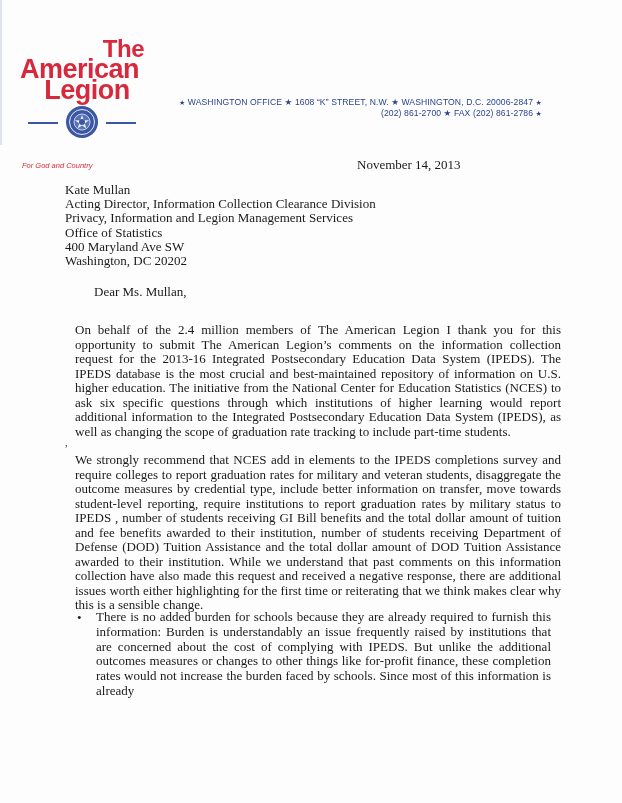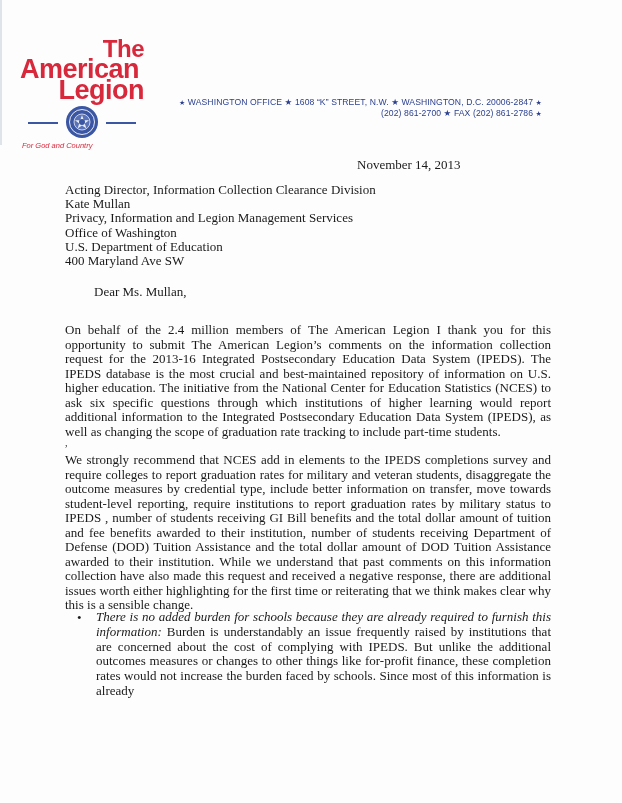--- a/index.html
+++ b/index.html
@@ -21,38 +21,38 @@
     }
     .logo-text {
       font-family: "Liberation Sans", sans-serif;
       font-weight: bold;
       color: #d8283c;
       line-height: 21px;
       letter-spacing: -0.5px;
     }
     .logo-the { font-size: 24px; padding-left: 24px; text-align: right; }
     .logo-american { font-size: 27px; text-align: left; padding-left: 0px; }
-    .logo-legion { font-size: 27px; text-align: right; padding-left: 10px; }
+    .logo-legion { font-size: 27px; text-align: center; padding-left: 10px; }
     .emblem-row {
       position: relative; height: 36px; margin-top: 4px;
     }
     .emblem-line {
       position: absolute; top: 17px; height: 1.5px; background: #3b56a3;
     }
     .emblem-line.left { left: 8px; width: 30px; }
     .emblem-line.right { left: 86px; width: 30px; }
     .emblem {
       position: absolute; left: 45px; top: 0px; width: 34px; height: 34px;
     }
     .motto {
       font-family: "Liberation Sans", sans-serif;
       font-style: italic;
       font-size: 7.5px;
       color: #d8283c;
-      margin-top: 0;
+      margin-top: 20px;
       text-align: left;
       padding-left: 2px;
     }
     
     .letterhead {
       position: absolute; left: 148px; top: 97px; width: 394px;
       font-family: "Liberation Sans", sans-serif;
       font-size: 8.6px;
       color: #2a3f8f;
       text-align: right;
@@ -69,36 +69,36 @@
     .addr {
       position: absolute; left: 65px; top: 183px;
       font-size: 13px; line-height: 14.2px;
     }
     .salutation {
       position: absolute; left: 65px; top: 284px;
       font-size: 13px;
       margin-left: 29px;
     }
     .para {
-      position: absolute; left: 65px; width: 486px;
+      position: absolute; left: 75px; width: 486px;
       font-size: 13px; line-height: 14.5px;
       text-align: justify;
     }
     .para1 { top: 323px; }
     .dot { position: absolute; left: 65px; top: 437px; font-size: 10px; }
     .para2 { top: 453px; }
     .bullet-item {
       position: absolute; left: 96px; top: 610px; width: 455px;
       font-size: 13px; line-height: 14.8px;
       text-align: justify;
     }
     .bullet-dot {
       position: absolute; left: 77px; top: 610px; font-size: 13px;
     }
-    .it { font-style: italic; }
+    .it { }
   </style>
 </head>
 <body>
 
 <div class="scan-edge"></div>
 
 <div class="logo">
   <div class="logo-text logo-the">The</div>
   <div class="logo-text logo-american">American</div>
   <div class="logo-text logo-legion">Legion</div>
@@ -124,26 +124,26 @@
   </div>
   <div>
     <span>(202) 861-2700  ★  FAX (202) 861-2786</span>
     <span class="star">★</span>
   </div>
 </div>
 
 <div class="date">November 14, 2013</div>
 
 <div class="addr">
+  <div>Kate Mullan</div>
   <div>Acting Director, Information Collection Clearance Division</div>
-  <div>Kate Mullan</div>
   <div>Privacy, Information and Legion Management Services</div>
-  <div>Office of Washington</div>
-  <div>U.S. Department of Education</div>
+  <div>Office of Statistics</div>
   <div>400 Maryland Ave SW</div>
+  <div>Washington, DC 20202</div>
 </div>
 
 <div class="salutation">Dear Ms. Mullan,</div>
 
 <p class="para para1" style="margin:0">On behalf of the 2.4 million members of The American Legion I thank you for this opportunity to submit The American Legion’s comments on the information collection request for the 2013-16 Integrated Postsecondary Education Data System (IPEDS).  The IPEDS database is the most crucial and best-maintained repository of information on U.S. higher education. The initiative from the National Center for Education Statistics (NCES) to ask six specific questions through which institutions of higher learning would report additional information to the Integrated Postsecondary Education Data System (IPEDS), as well as changing the scope of graduation rate tracking to include part-time students.</p>
 
 <div class="dot">,</div>
 
 <p class="para para2" style="margin:0">We strongly recommend that NCES add in elements to the IPEDS completions survey and require colleges to report graduation rates for military and veteran students, disaggregate the outcome measures by credential type, include better information on transfer, move towards student-level reporting, require institutions to report graduation rates by military status to IPEDS , number of students receiving GI Bill benefits and the total dollar amount of tuition and fee benefits awarded to their institution, number of students receiving Department of Defense (DOD) Tuition Assistance and the total dollar amount of DOD Tuition Assistance awarded to their institution. While we understand that past comments on this information collection have also made this request and received a negative response, there are additional issues worth either highlighting for the first time or reiterating that we think makes clear why this is a sensible change.</p>
 

